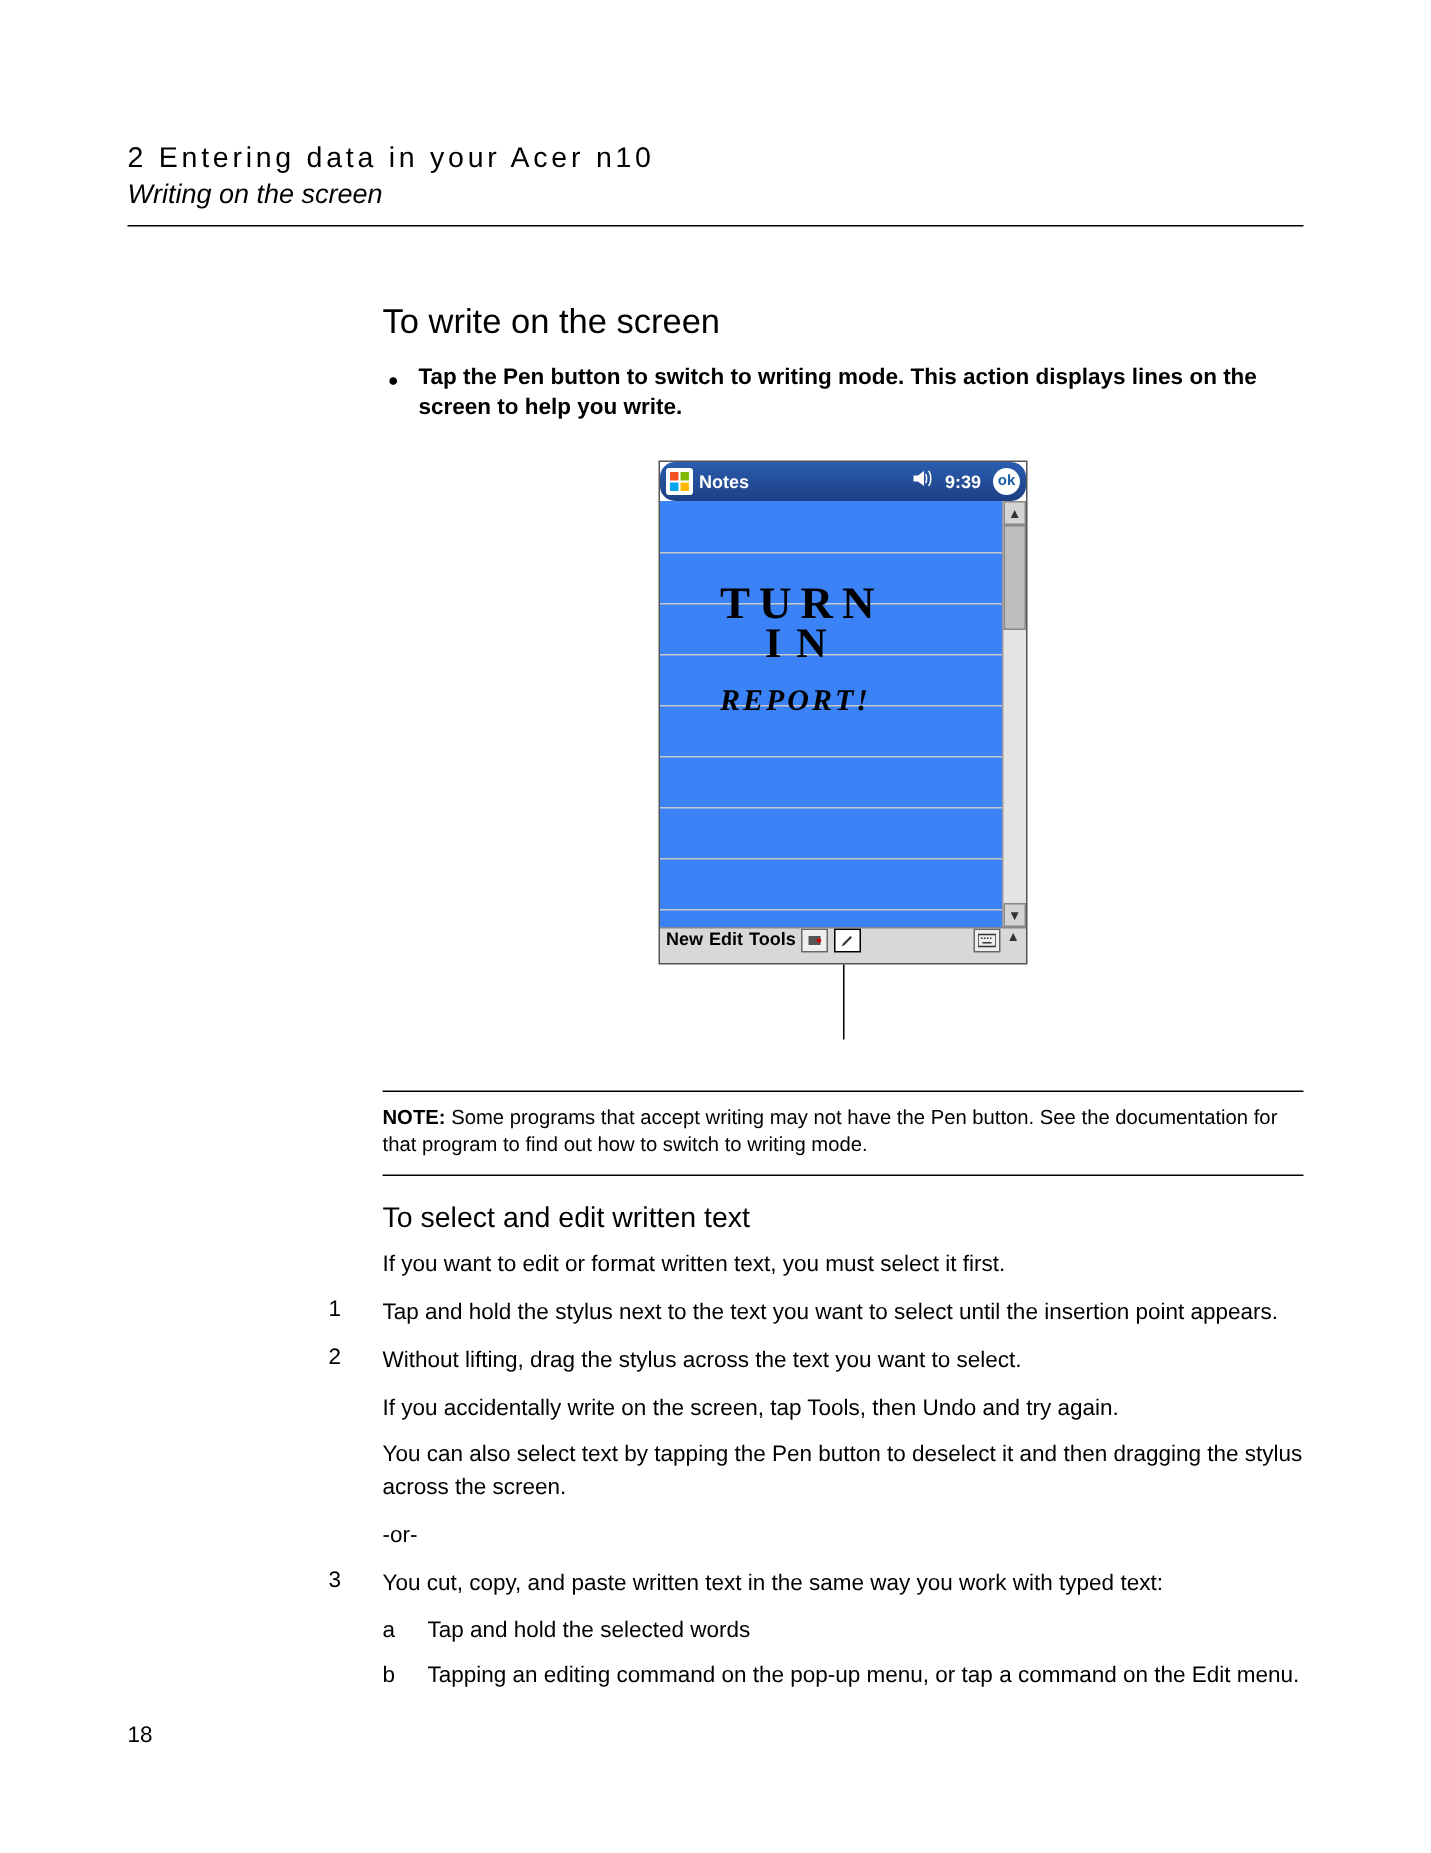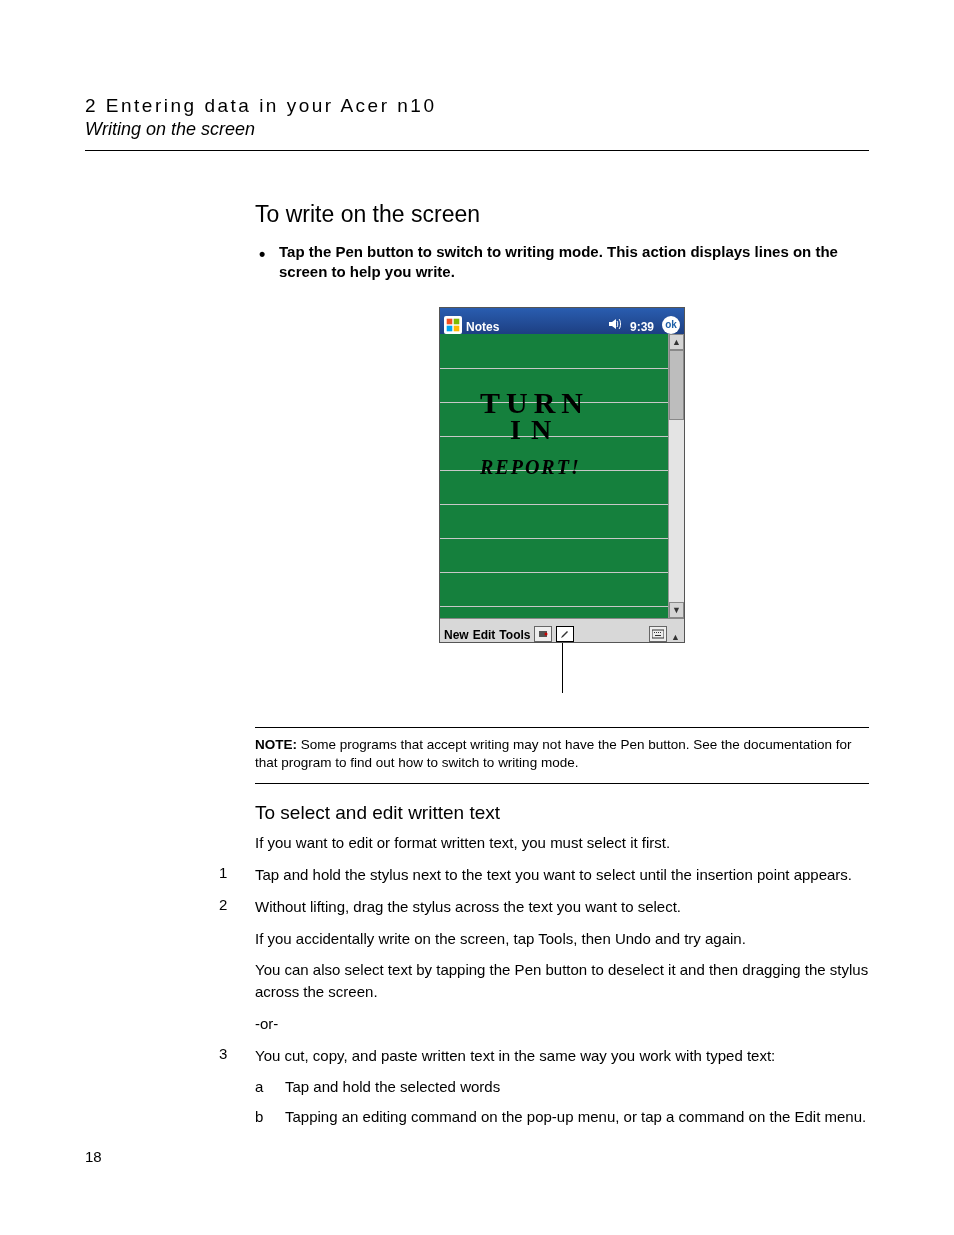--- a/index.html
+++ b/index.html
@@ -34,38 +34,38 @@
   ol.substeps > li > .subtxt { flex: 1; font-size: 15px; line-height: 1.45; }
 
   .note-box { margin-top: 34px; border-top: 1.5px solid #000; border-bottom: 1.5px solid #000; padding: 8px 0 10px 0; font-size: 13.5px; line-height: 1.4; }
   .note-box b { font-weight: 700; }
 
   .page-number { position: absolute; bottom: 70px; left: 85px; font-size: 15px; }
 
   
   .device-wrap { margin: 24px auto 0 auto; width: 246px; }
   .device { width: 246px; border: 1.5px solid #555; background: #fff; font-family: Tahoma, Arial, sans-serif; font-size: 12px; }
-  .titlebar { height: 26px; background: linear-gradient(#2a5db0, #1d3f82); color: #fff; display: flex; align-items: flex-end; padding: 0 4px; gap: 4px; }
+  .titlebar { height: 26px; background: linear-gradient(#2a5db0, #1d3f82); color: #fff; display: flex; align-items: center; padding: 0 4px; gap: 4px; border-radius: 10px; }
   .winflag { width: 18px; height: 18px; background: #fff; border-radius: 2px; display: flex; align-items: center; justify-content: center; }
   .winflag svg { width: 14px; height: 14px; }
   .title-text { font-weight: 700; flex: 1; }
   .speaker { }
   .time { font-weight: 700; margin: 0 4px; }
   .okbtn { width: 18px; height: 18px; border-radius: 50%; background: #fff; color: #1d5fa8; display: flex; align-items: center; justify-content: center; font-weight: 700; font-size: 10px; }
 
   .writing-area { display: flex; height: 284px; }
-  .canvas { flex: 1; position: relative; background: #15803d; }
+  .canvas { flex: 1; position: relative; background: #3b82f6; }
   .canvas .line { position: absolute; left: 0; right: 0; border-top: 1px solid #c8c8c8; }
   .handwriting { position: absolute; font-family: "Comic Sans MS", "Bradley Hand", cursive; font-weight: 600; color: #000; white-space: nowrap; }
   .scroll { width: 16px; background: #e4e4e4; border-left: 1px solid #999; display: flex; flex-direction: column; }
   .scroll .sbtn { height: 16px; background: #d4d4d4; border: 1px solid #888; display:flex; align-items:center; justify-content:center; font-size:9px; color:#333; }
   .scroll .thumb { height: 70px; background: #bdbdbd; border: 1px solid #888; }
   .scroll .track { flex: 1; }
 
-  .bottombar { height: 24px; background: #d8d8d8; border-top: 1px solid #888; display: flex; align-items: flex-end; padding: 0 4px; gap: 4px; color: #000; }
+  .bottombar { height: 24px; background: #d8d8d8; border-top: 1px solid #888; display: flex; align-items: flex-start; padding: 0 4px; gap: 4px; color: #000; }
   .bottombar .menuitem { font-size: 12px; font-weight: 700; }
   .bottombar .iconbtn { border: 1px solid #666; background: #eee; width: 18px; height: 16px; display:flex; align-items:center; justify-content:center; }
   .bottombar .iconbtn.active { background: #fff; border-color: #000; }
   .bottombar .spacer { flex: 1; }
 
   .callout-line { width: 1px; height: 50px; background: #000; margin-left: 123px; }
 </style>
 </head>
 <body>
 

